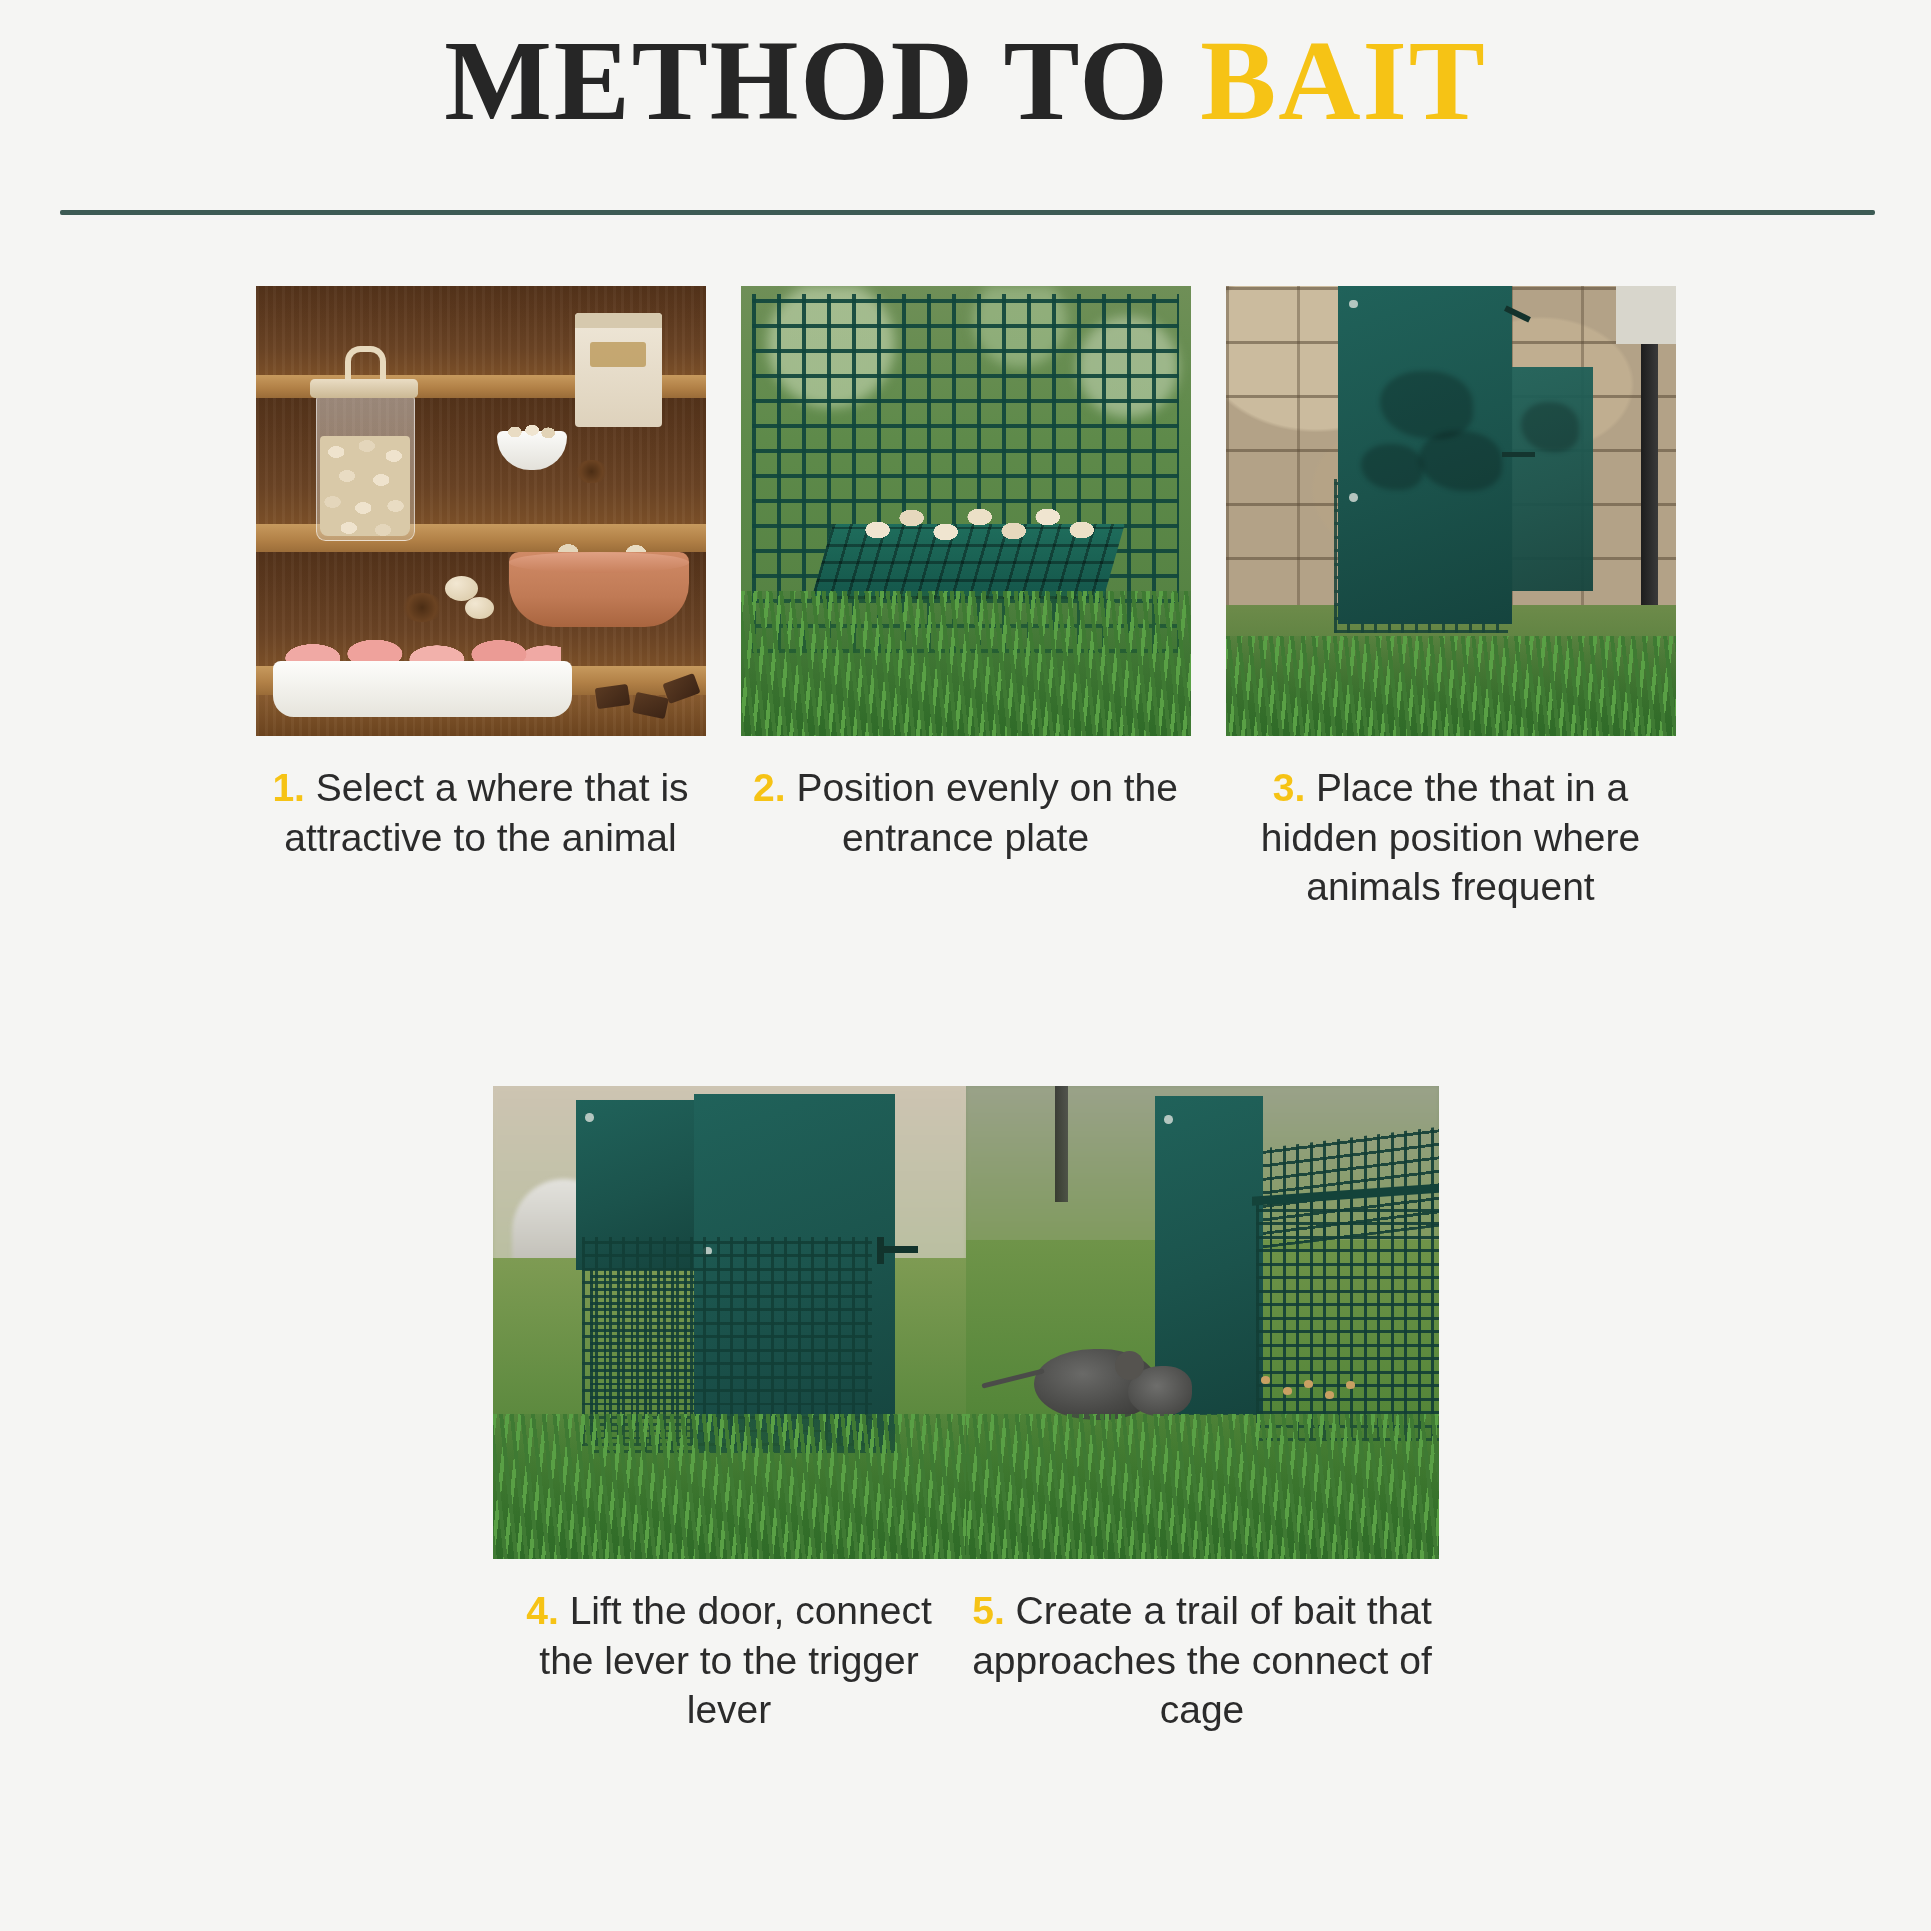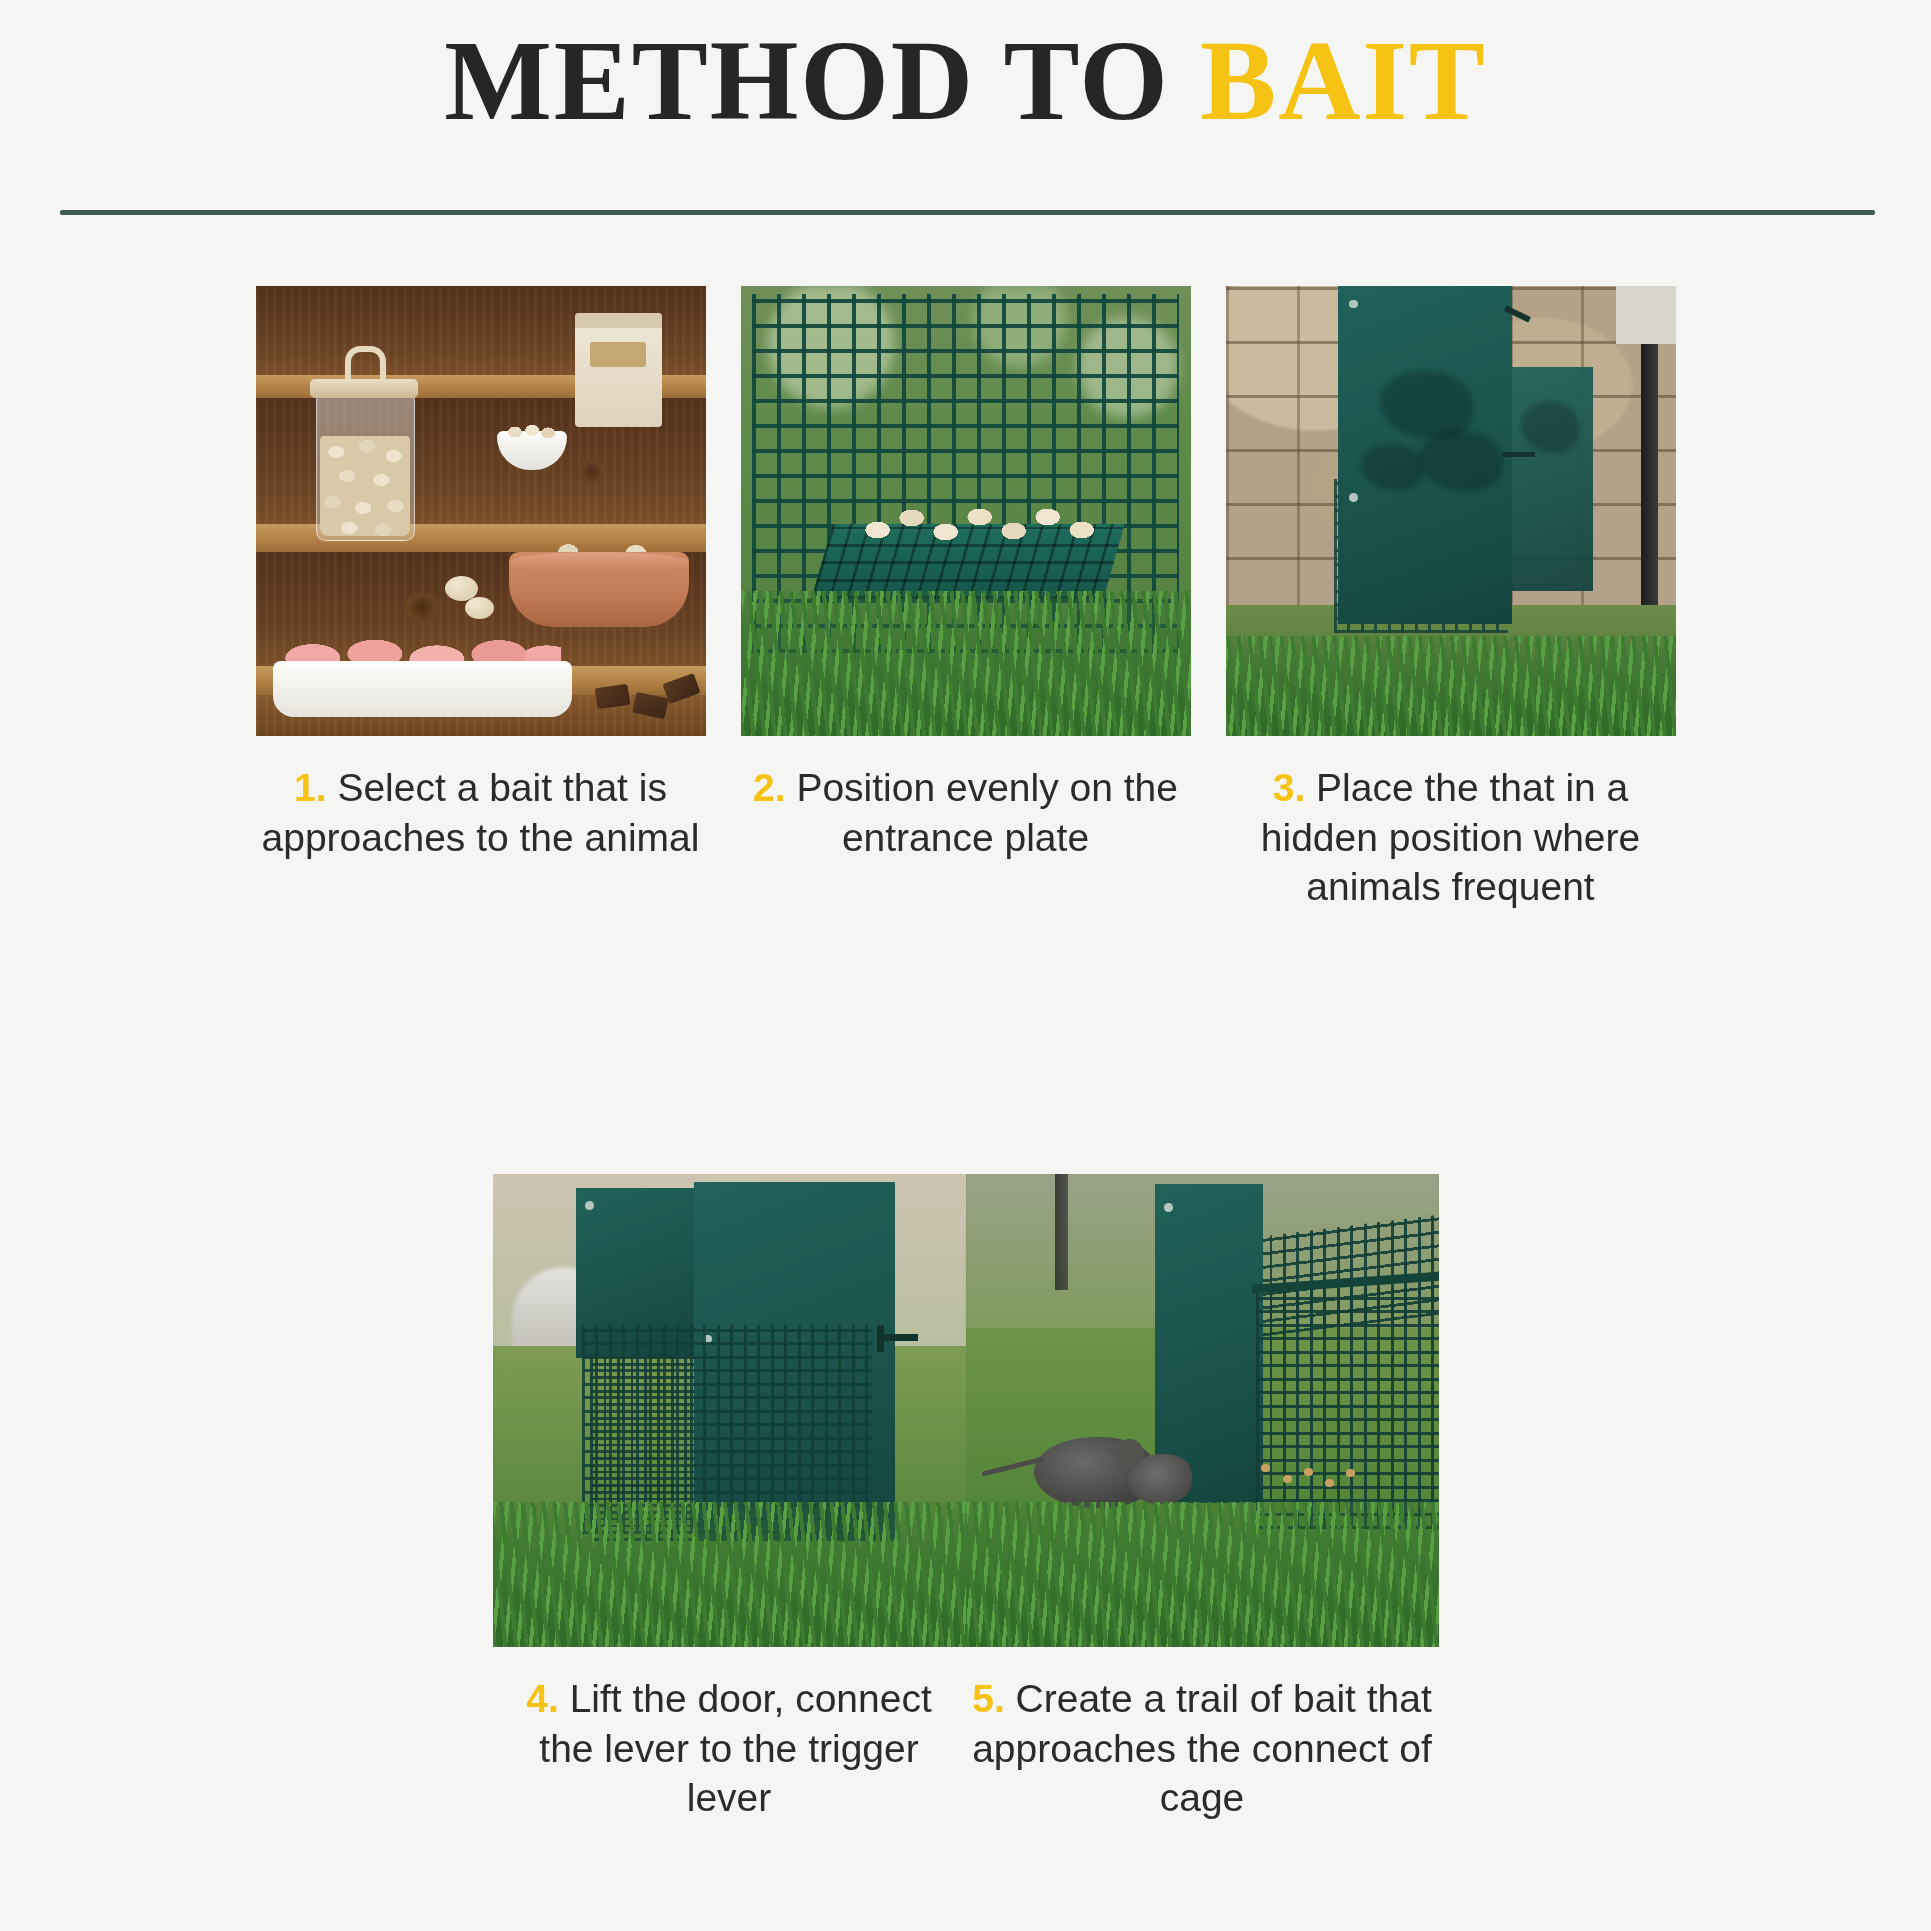--- a/index.html
+++ b/index.html
@@ -27,21 +27,21 @@
   .title .accent{color:#f6c315;}
 
   .divider{
     position:absolute;left:60px;top:210px;width:1815px;height:4.8px;
     background:#3d5b54;border-radius:1.9px;
   }
 
   
   .row{position:absolute;left:0;width:1931px;display:flex;justify-content:center;}
   .row-top{top:286px;gap:35px;}
-  .row-bottom{top:1174px;}
+  .row-bottom{top:1086px;}
 
   .cell{display:flex;flex-direction:column;align-items:center;}
   .cell-top{width:450px;}
   .cell-bottom{width:473px;}
 
   .photo{
     position:relative;overflow:hidden;
     background:#dedad2;
     box-shadow:0 0 0 0 rgba(0,0,0,0);
   }
@@ -267,21 +267,21 @@
         <div class="nut-loose" style="left:209px;top:311px;width:29px;height:22px;"></div>
 
         <div class="sausages"></div>
         <div class="tray"></div>
         <div class="choc" style="left:340px;top:400px;transform:rotate(-8deg);"></div>
         <div class="choc" style="left:378px;top:409px;transform:rotate(12deg);"></div>
         <div class="choc" style="left:409px;top:392px;transform:rotate(-20deg);"></div>
       </div>
       <div class="caption">
         <span class="num">1.</span>
-        <span>Select a bait that is approaches to the animal</span>
+        <span>Select a where that is attractive to the animal</span>
       </div>
     </div>
 
     <div class="cell cell-top">
       <div class="photo photo-top p2">
         <div class="bokeh"></div>
         <div class="cage mesh"></div>
         <div class="plate"></div>
         <div class="plate-mesh"></div>
         <div class="nuts2"></div>

